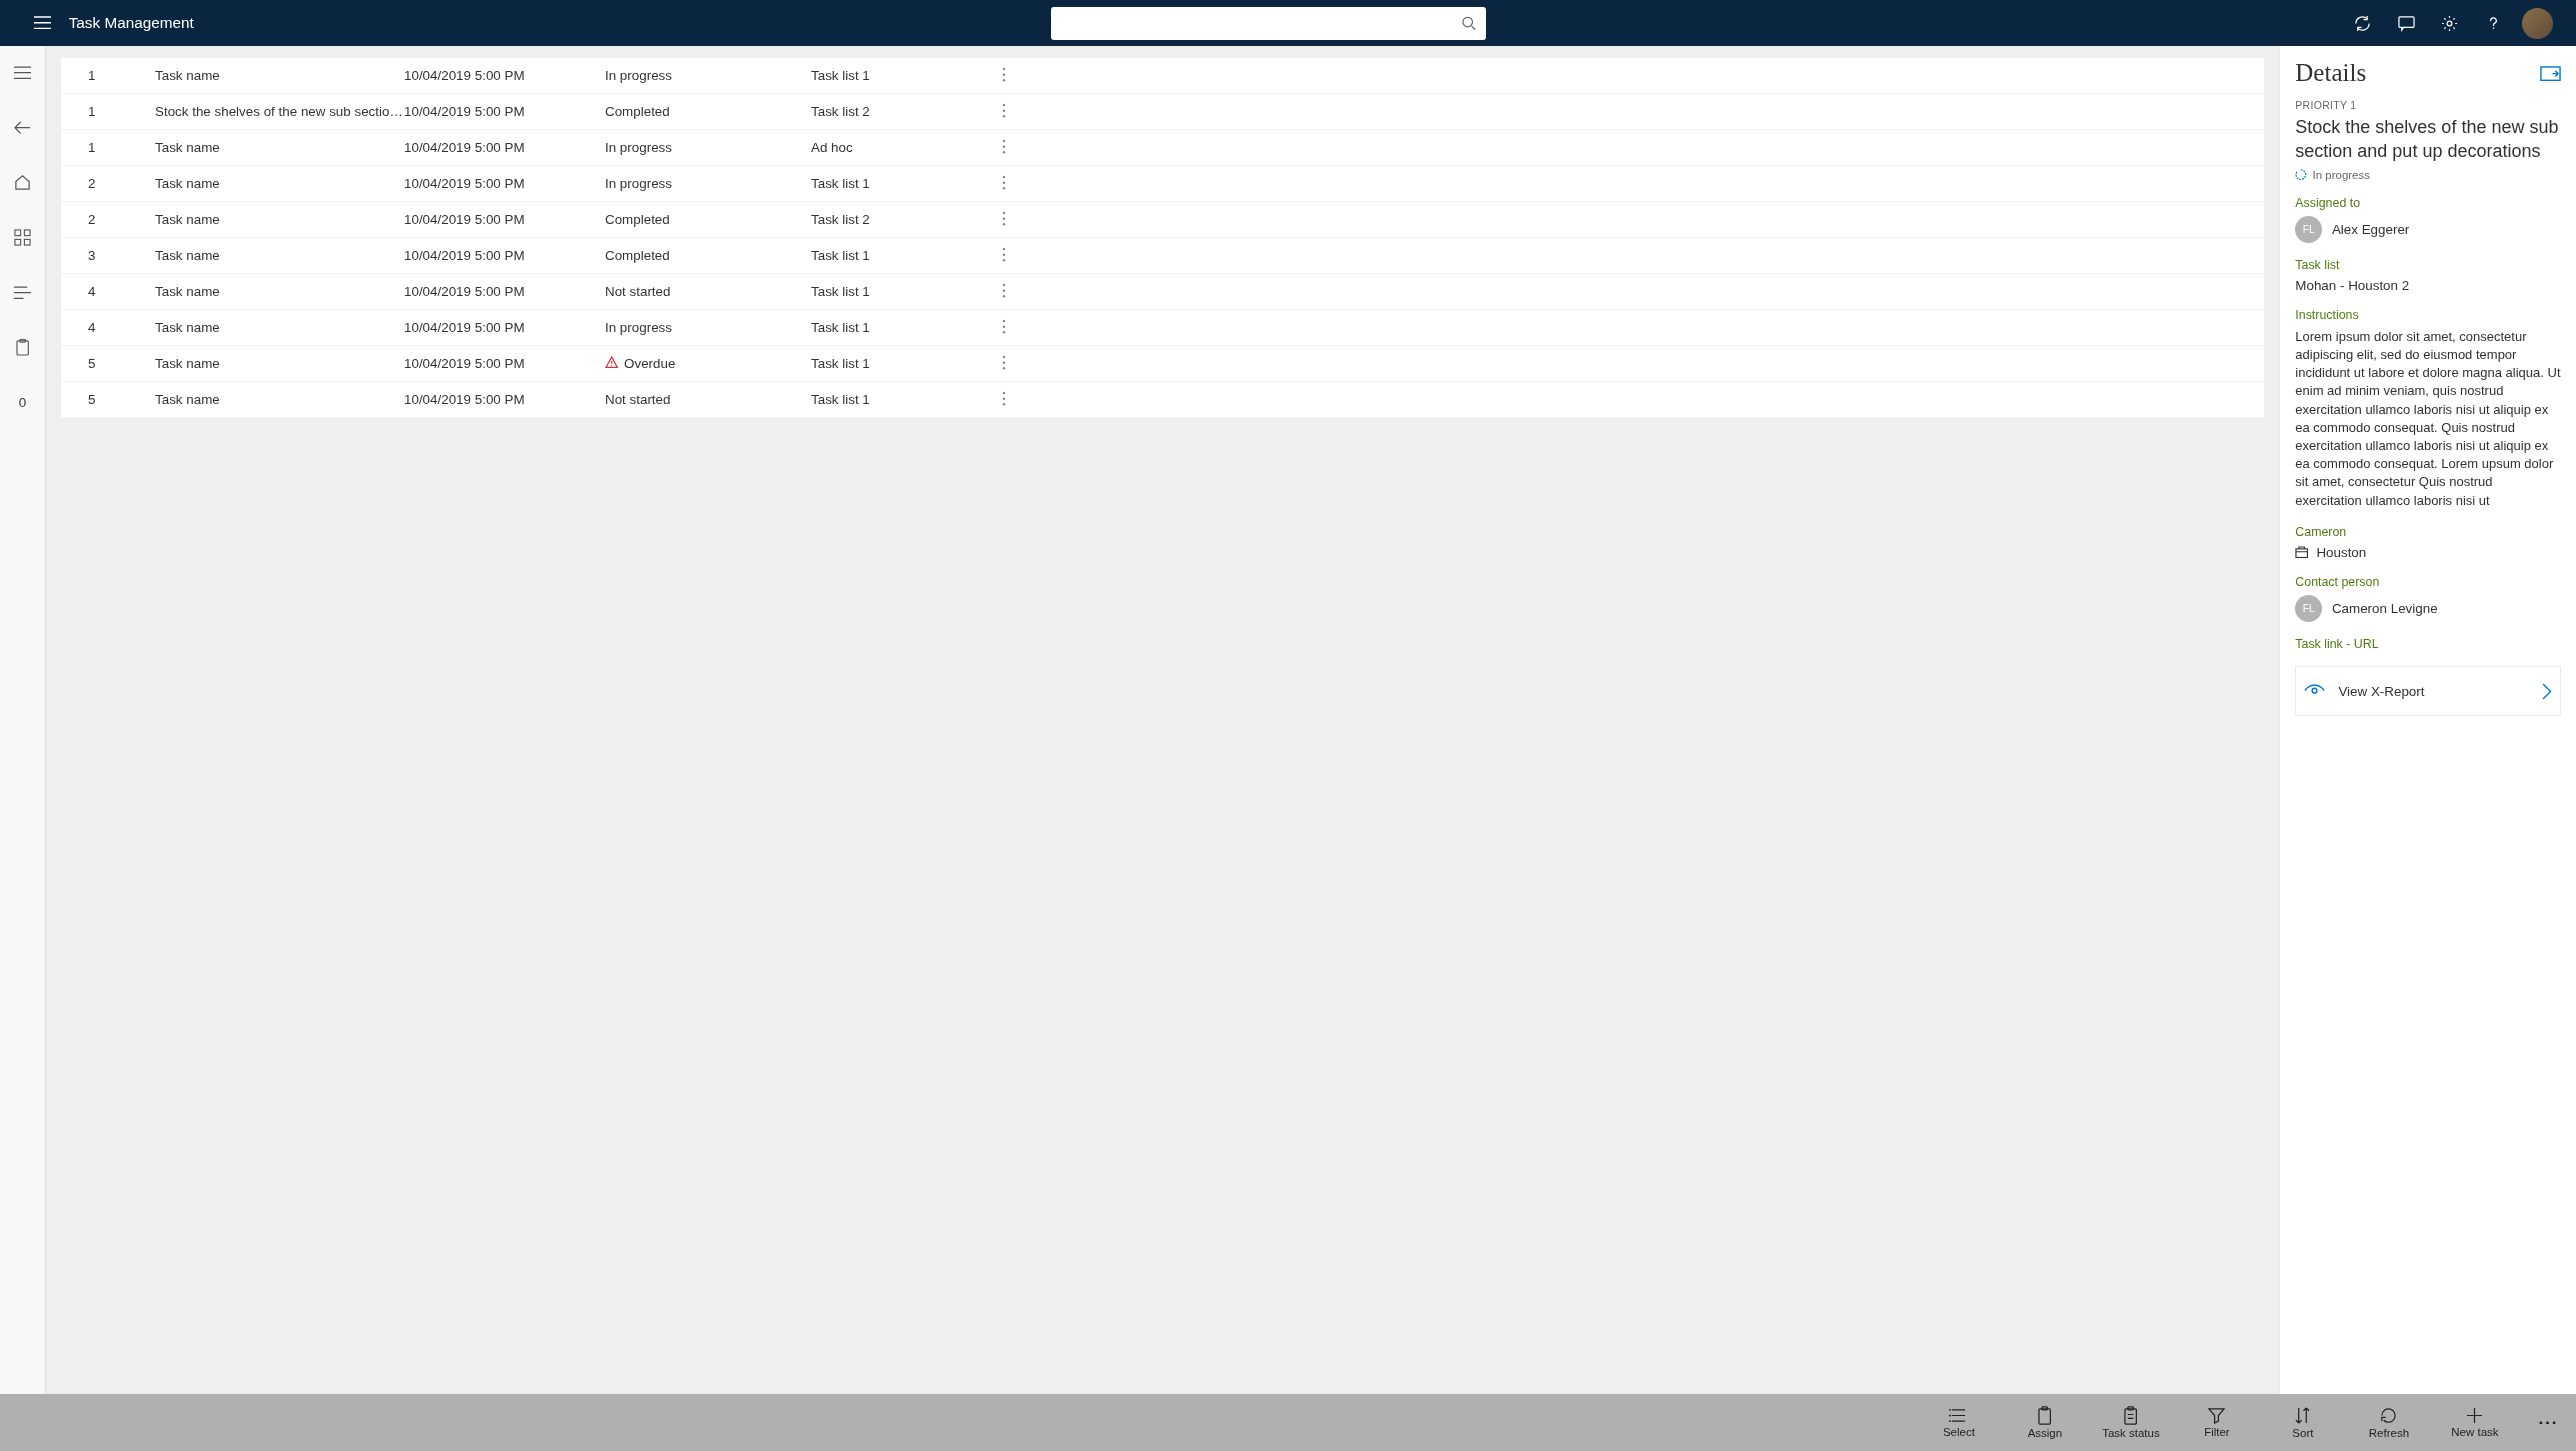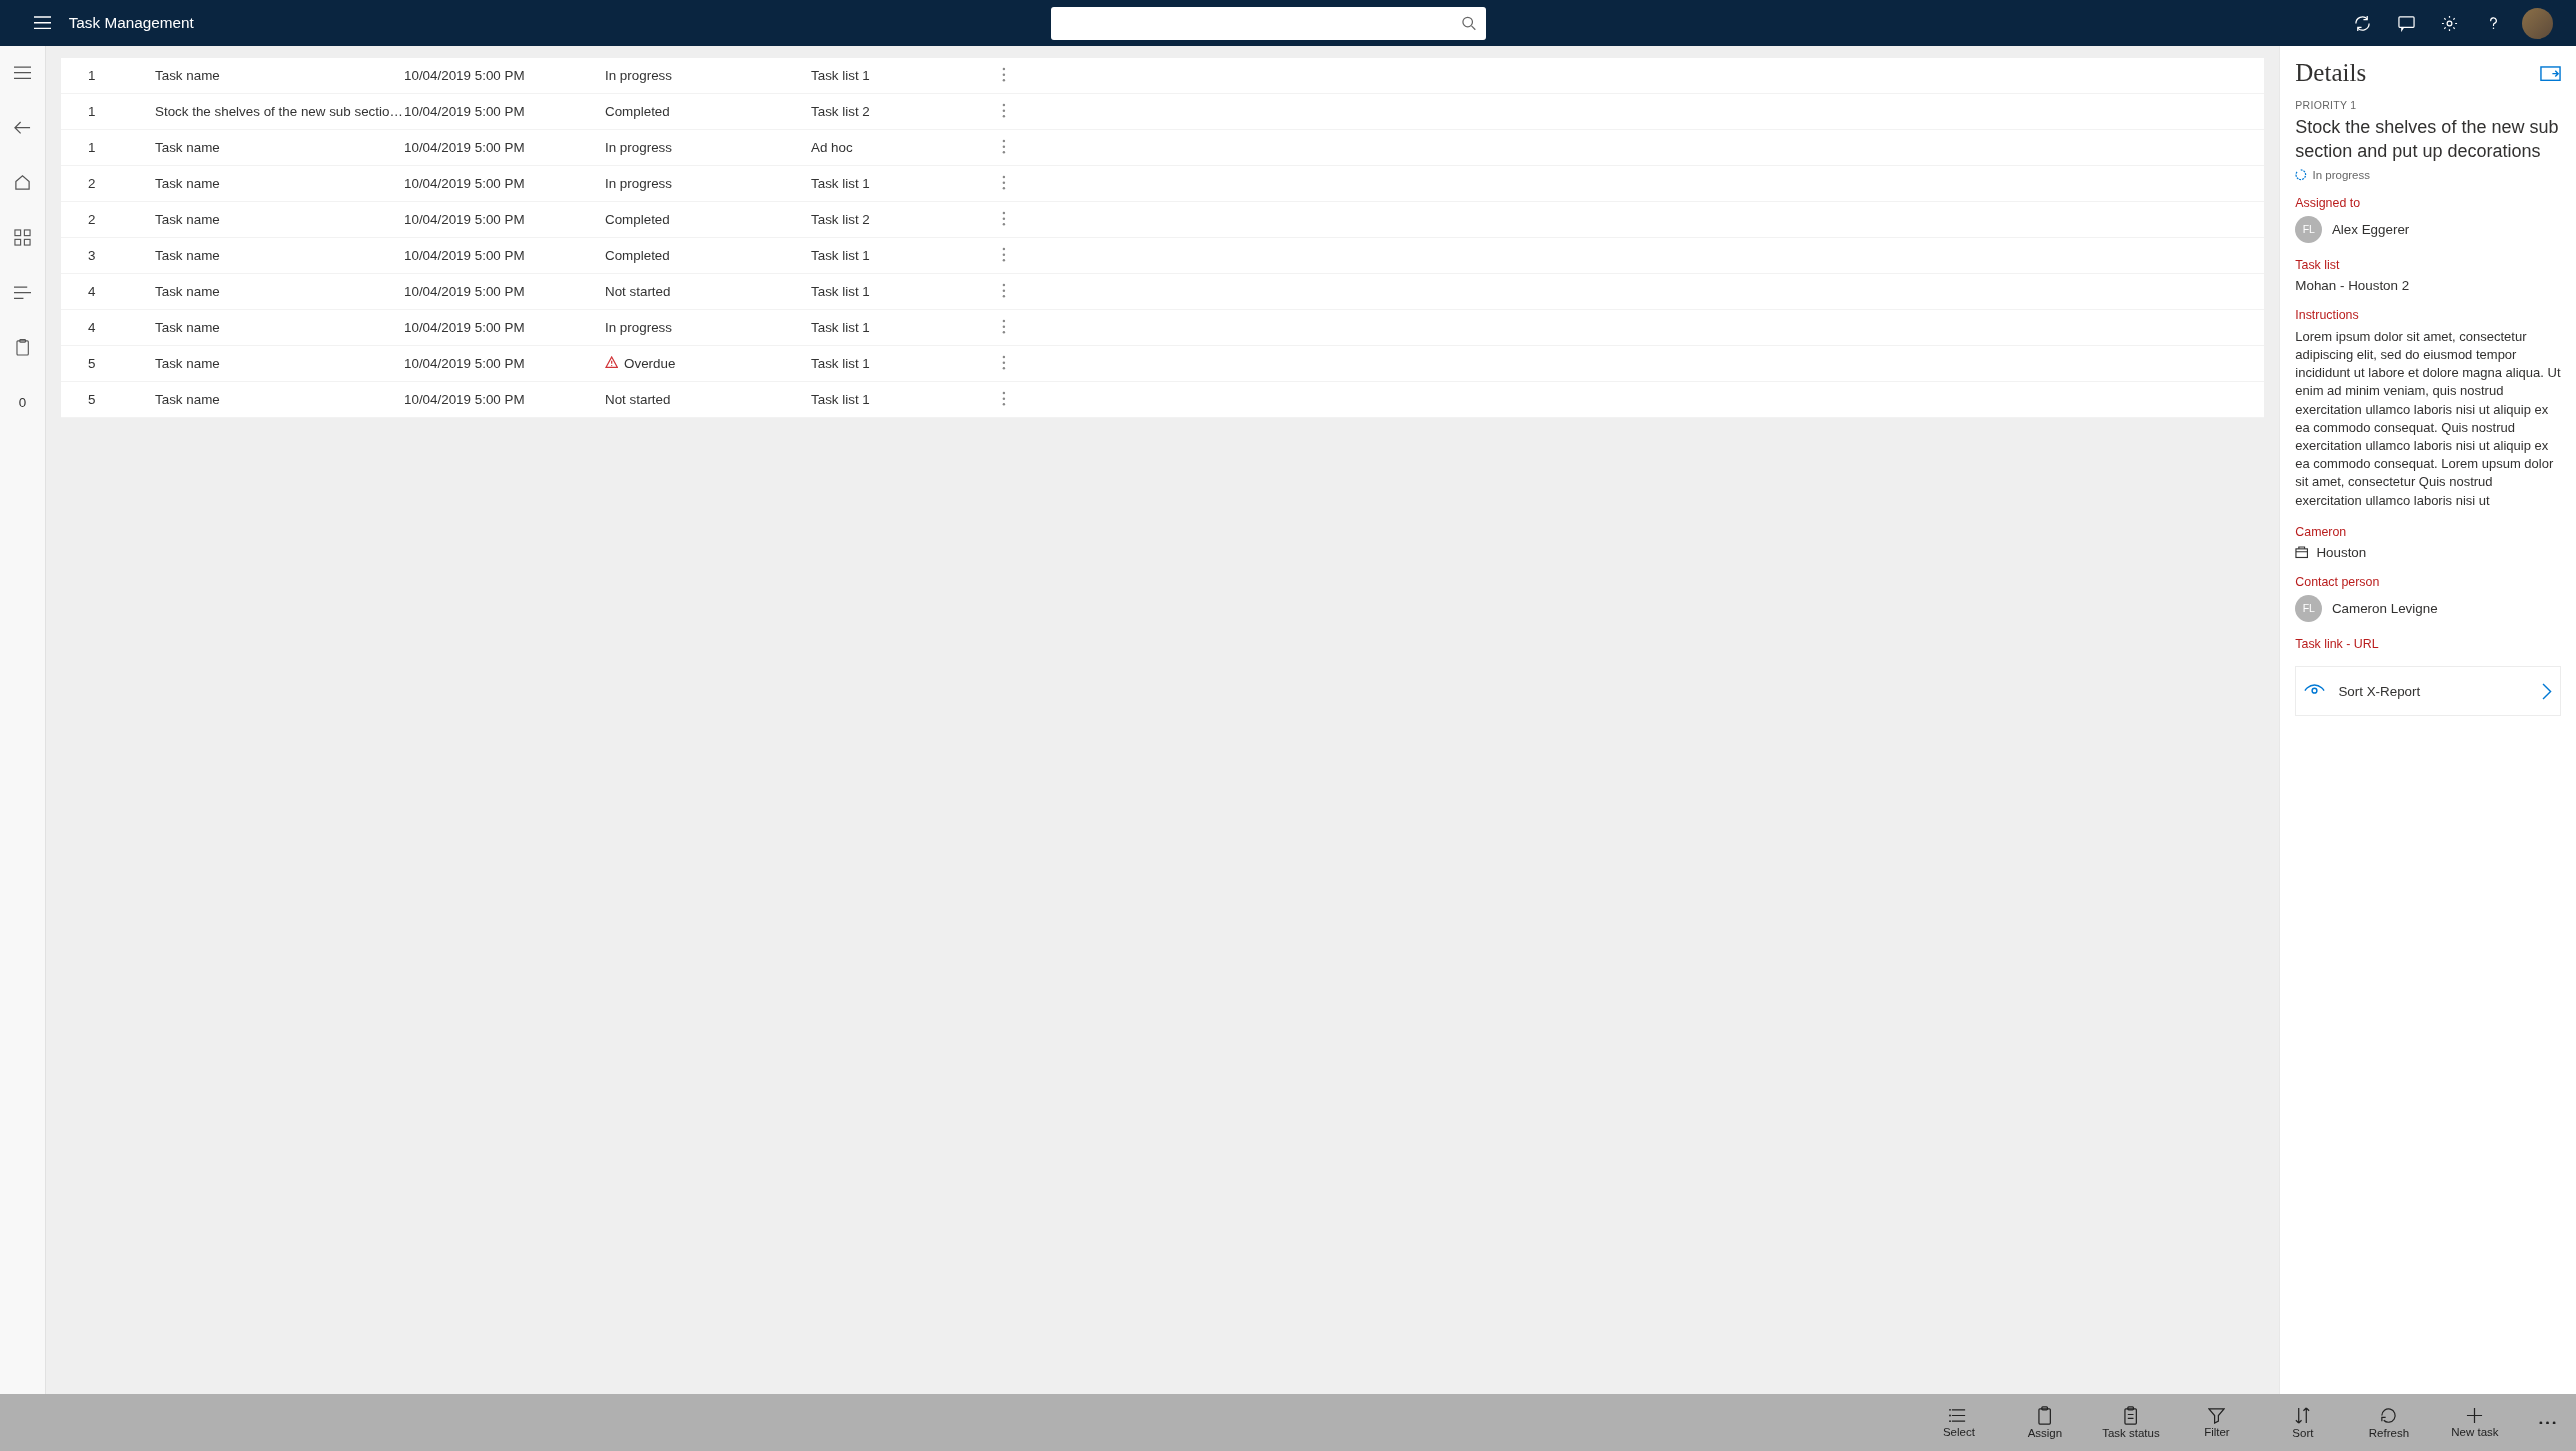--- a/index.html
+++ b/index.html
@@ -45,21 +45,21 @@
 
 .details { width: 297px; background: #fff; border-left: 1px solid #e8e8e8; display: flex; flex-direction: column; overflow: hidden; }
 .details-header { display: flex; align-items: center; justify-content: space-between; padding: 13.4px 15.3px 3.8px 15.3px; font-family: Liberation Serif, serif; }
 .details-header h2 { font-size: 25px; font-weight: 300; }
 .details-header .expand-icon { color: #0078d4; cursor: pointer; }
 .details-body { padding: 5.7px 15.3px 15.3px 15.3px; overflow-y: auto; flex: 1; position: relative; }
 .details-body .priority-label { font-size: 10.5px; color: #666; letter-spacing: 0.3px; margin-top: 1.9px; }
 .details-body .task-title { font-size: 18px; font-weight: 400; line-height: 1.3; margin-top: 5.7px; }
 .details-body .status-line { display: flex; align-items: center; gap: 5.7px; font-size: 11.5px; color: #666; margin-top: 5.7px; }
 .details-body .status-line svg { color: #0078d4; }
-.details-body .section-label { font-size: 12.4px; color: #b91c1c; margin-top: 15.3px; }
+.details-body .section-label { font-size: 12.4px; color: #4d7c0f; margin-top: 15.3px; }
 .details-body .person-row { display: flex; align-items: center; gap: 9.6px; margin-top: 5.7px; }
 .details-body .person-avatar { width: 27px; height: 27px; border-radius: 50%; background: #b3b3b3; color: #fff; font-size: 10.5px; display: flex; align-items: center; justify-content: center; }
 .details-body .value-text { font-size: 13.4px; margin-top: 5.7px; }
 .details-body .instructions-text { font-size: 13px; line-height: 1.4; margin-top: 5.7px; }
 .details-body .loc-row { display: flex; align-items: center; gap: 7.7px; margin-top: 5.7px; font-size: 13.4px; }
 .details-body .link-card { margin-top: 15.3px; border: 1px solid #ececec; border-top: 1px solid #ececec; padding: 15.3px 7.7px; display: flex; align-items: center; gap: 13.4px; cursor: pointer; }
 .details-body .link-card .eye-icon { color: #0078d4; }
 .details-body .link-card .chev { margin-left: auto; color: #0078d4; }
 .details-body::-webkit-scrollbar { width: 5.7px; }
 .details-body::-webkit-scrollbar-thumb { background: #ccc; border-radius: 2.9px; }
@@ -365,21 +365,21 @@
         </div>
 
         <div class="section-label">Task link - URL</div>
         <div class="link-card">
           <span class="eye-icon">
             <svg width="21" height="15.3" viewBox="0 0 22 16" fill="none">
                 <path d="M1 8s3.5-6 10-6 10 6 10 6" stroke="#0078d4" stroke-width="1.5"></path>
                 <circle cx="11" cy="8" r="2.5" stroke="#0078d4" stroke-width="1.5"></circle>
               </svg>
           </span>
-          <span>Sort X-Report</span>
+          <span>View X-Report</span>
           <span class="chev">
             <svg width="9.6" height="17" viewBox="0 0 10 18" fill="none">
                 <path d="M1 1l8 8-8 8" stroke="#0078d4" stroke-width="1.5"></path>
               </svg>
           </span>
         </div>
       </div>
     </div>
   </div>
 </div>

